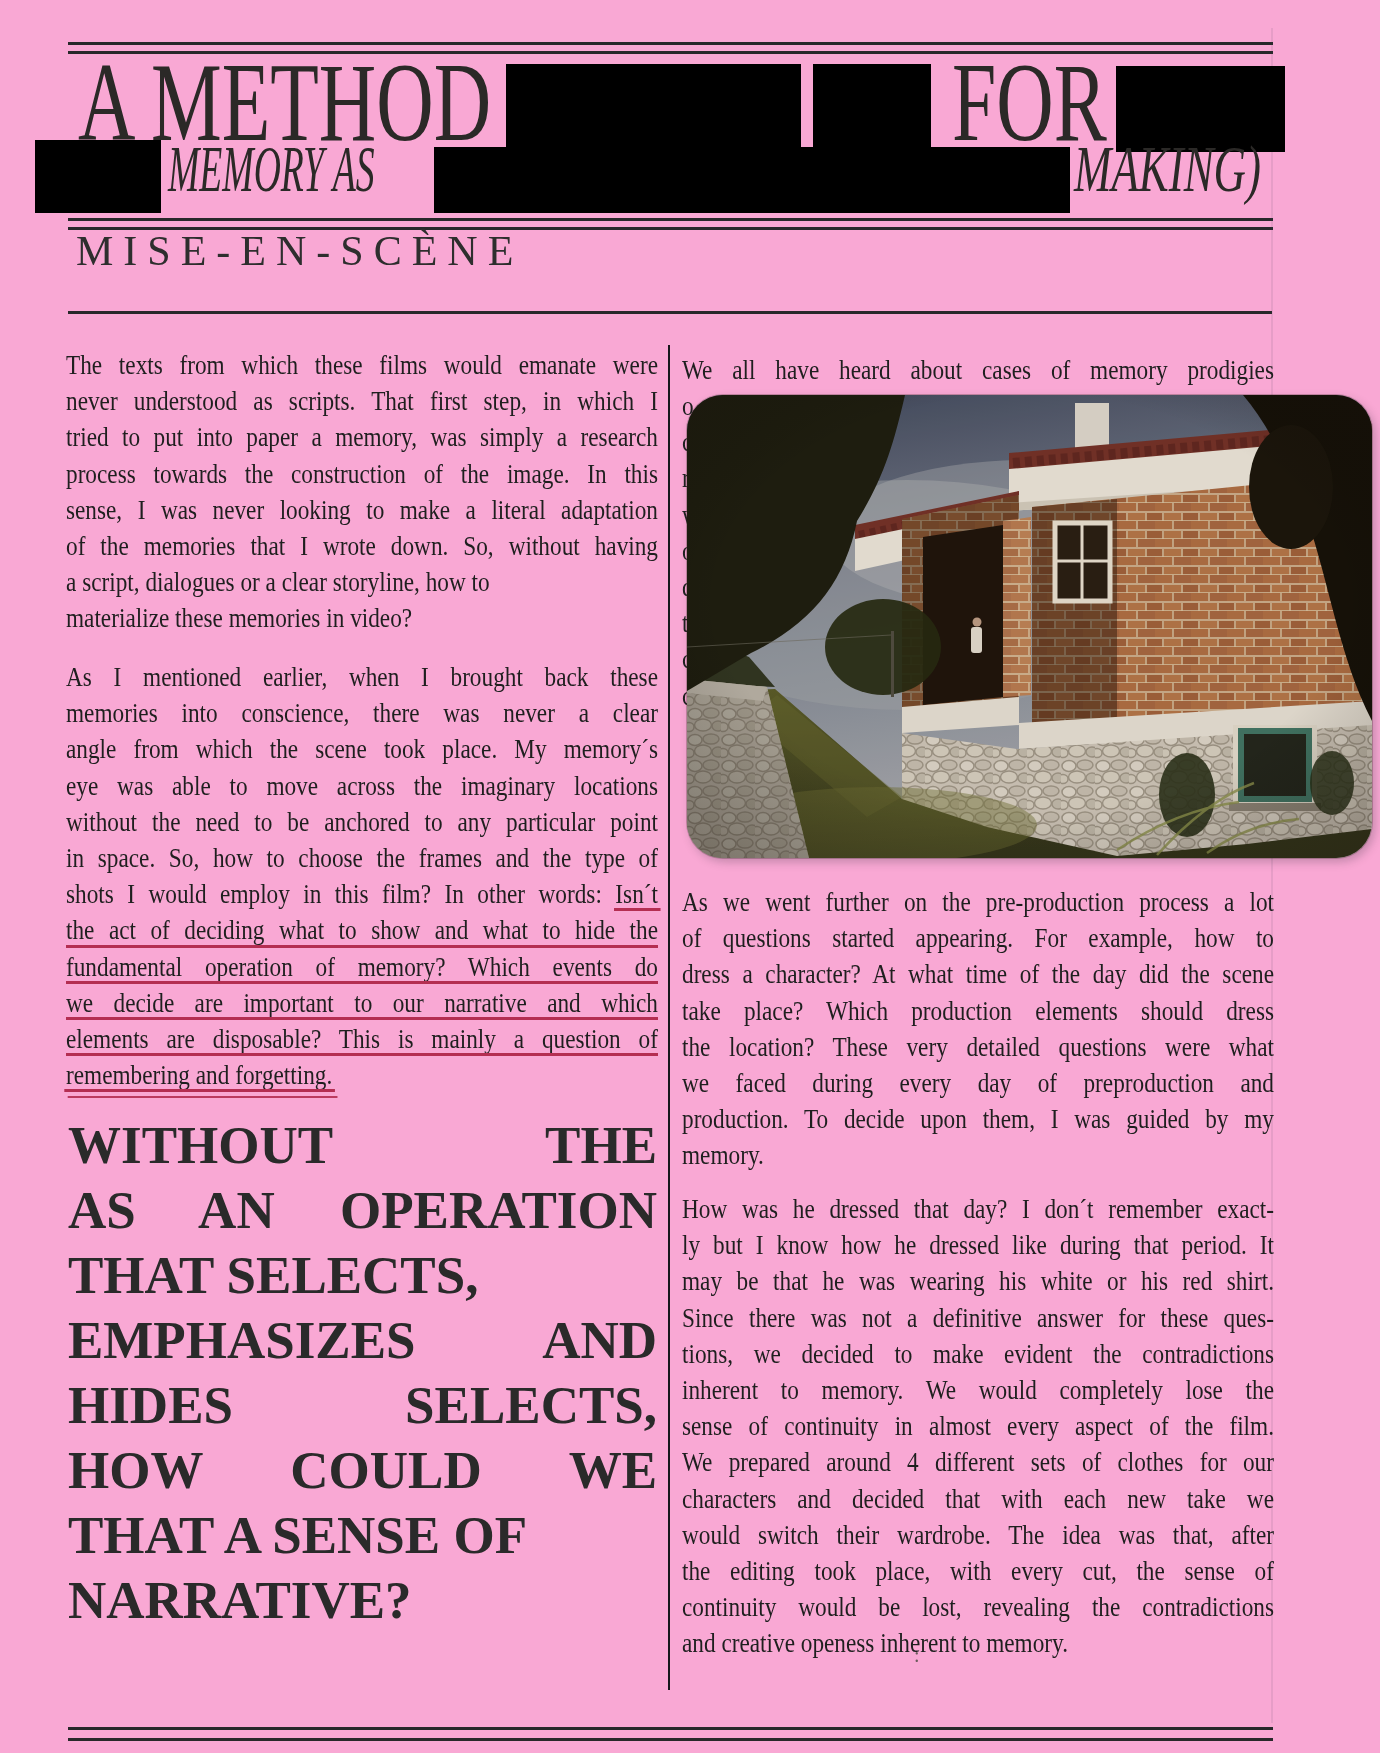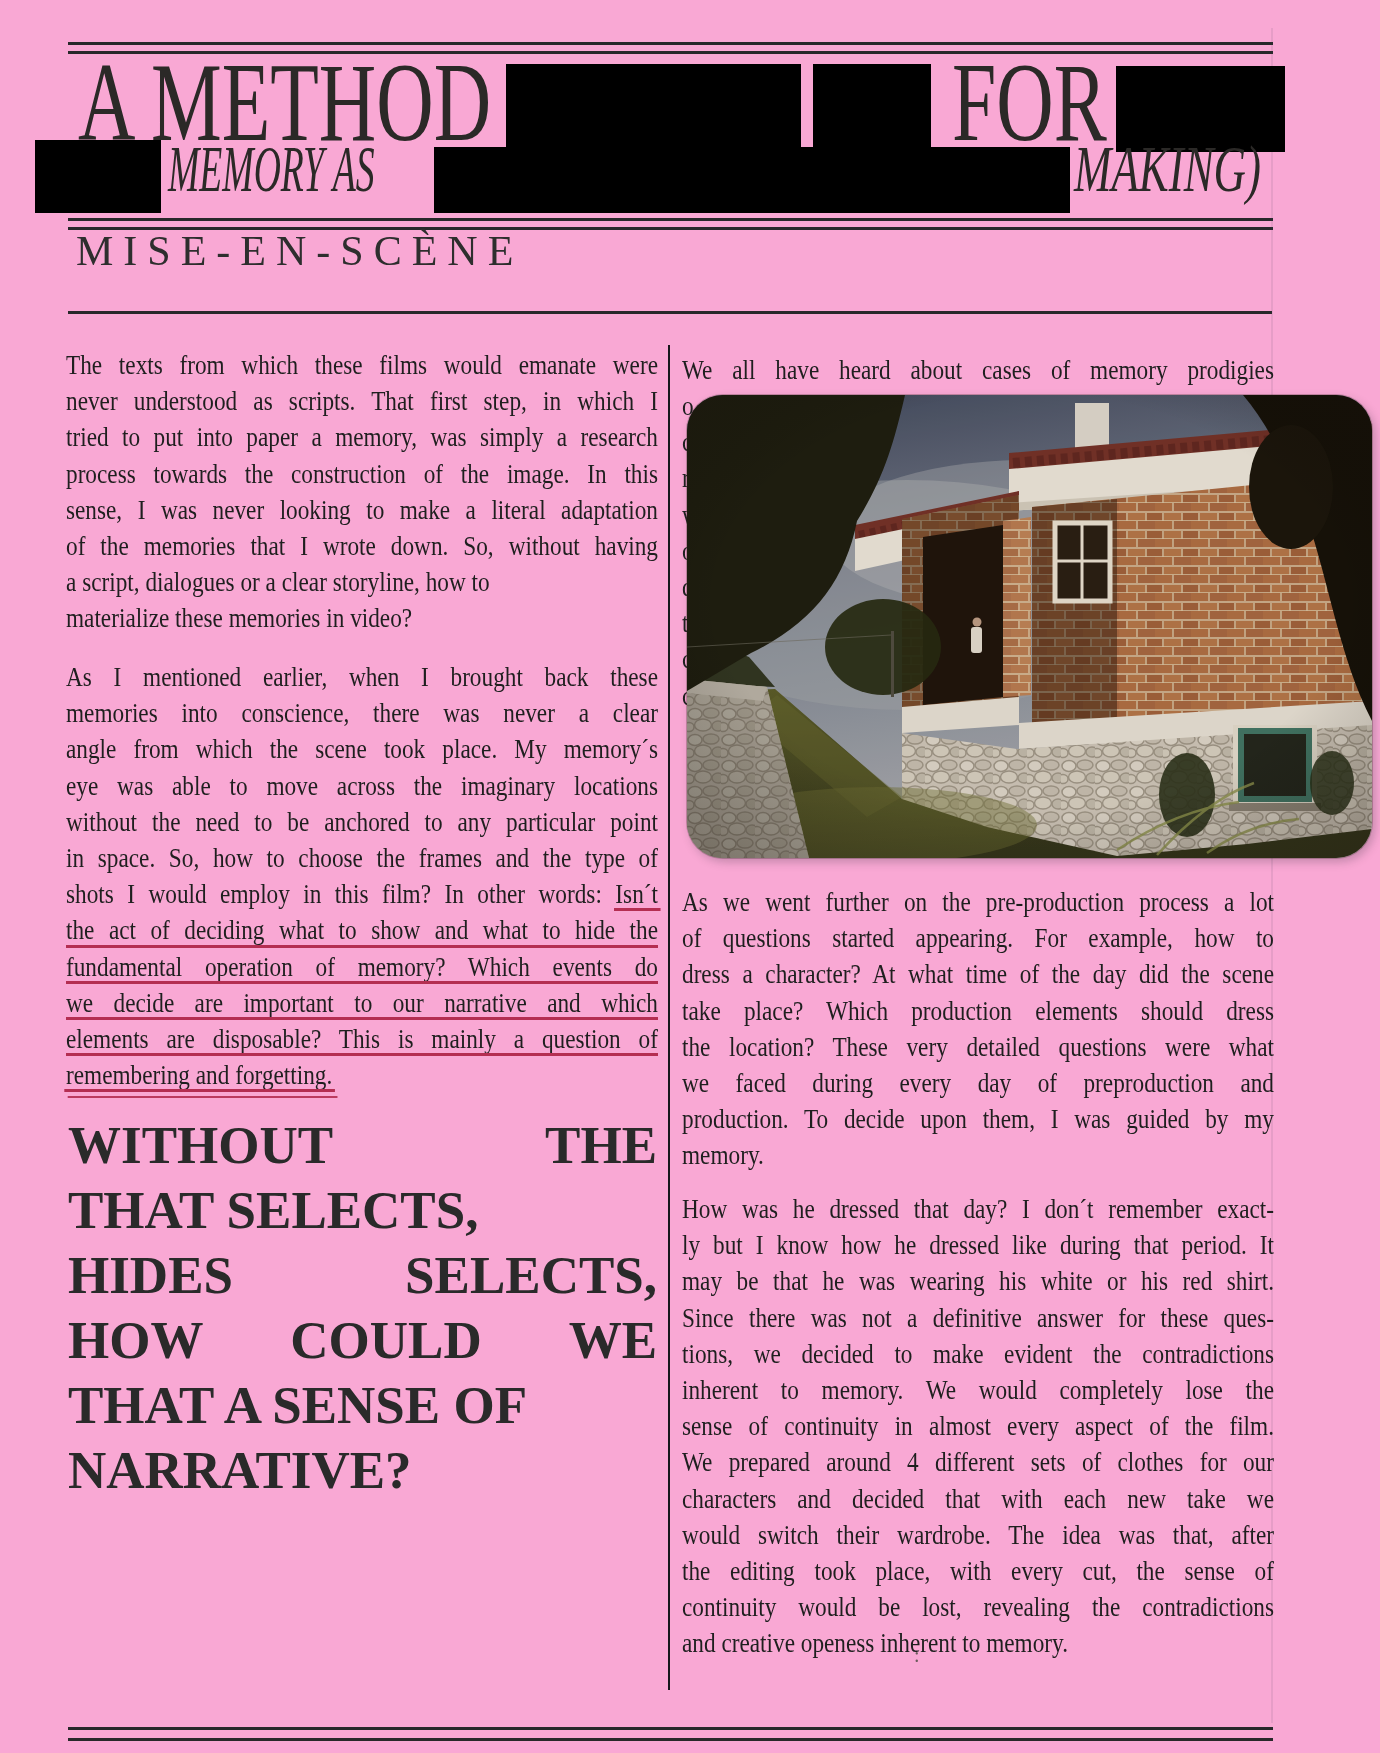--- a/index.html
+++ b/index.html
@@ -83,21 +83,23 @@
       <div class="tline">in space. So, how to choose the frames and the type of</div>
       <div class="tline"><span>shots I would employ in this film? In other words: </span><span class="rl">Isn´t</span></div>
       <div class="tline rl-full">the act of deciding what to show and what to hide the</div>
       <div class="tline rl-full">fundamental operation of memory? Which events do</div>
       <div class="tline rl-full">we decide are important to our narrative and which</div>
       <div class="tline rl-full">elements are disposable? This is mainly a question of</div>
       <div class="tline last"><span></span><span class="rl dbl">remembering and forgetting.</span></div>
     </div>
   <div class="pq">
       <div class="tline">WITHOUT THE</div>
+      <div class="tline">AS AN OPERATION</div>
       <div class="tline last">THAT SELECTS,</div>
+      <div class="tline">EMPHASIZES AND</div>
       <div class="tline">HIDES SELECTS,</div>
       <div class="tline">HOW COULD WE</div>
       <div class="tline last">THAT A SENSE OF</div>
       <div class="tline last">NARRATIVE?</div>
     </div>
 
   <div class="col" style="left:682px;top:352px">
       <div class="tline">We all have heard about cases of memory prodigies</div>
     </div>
   <div class="col" style="left:682px;top:388px">

